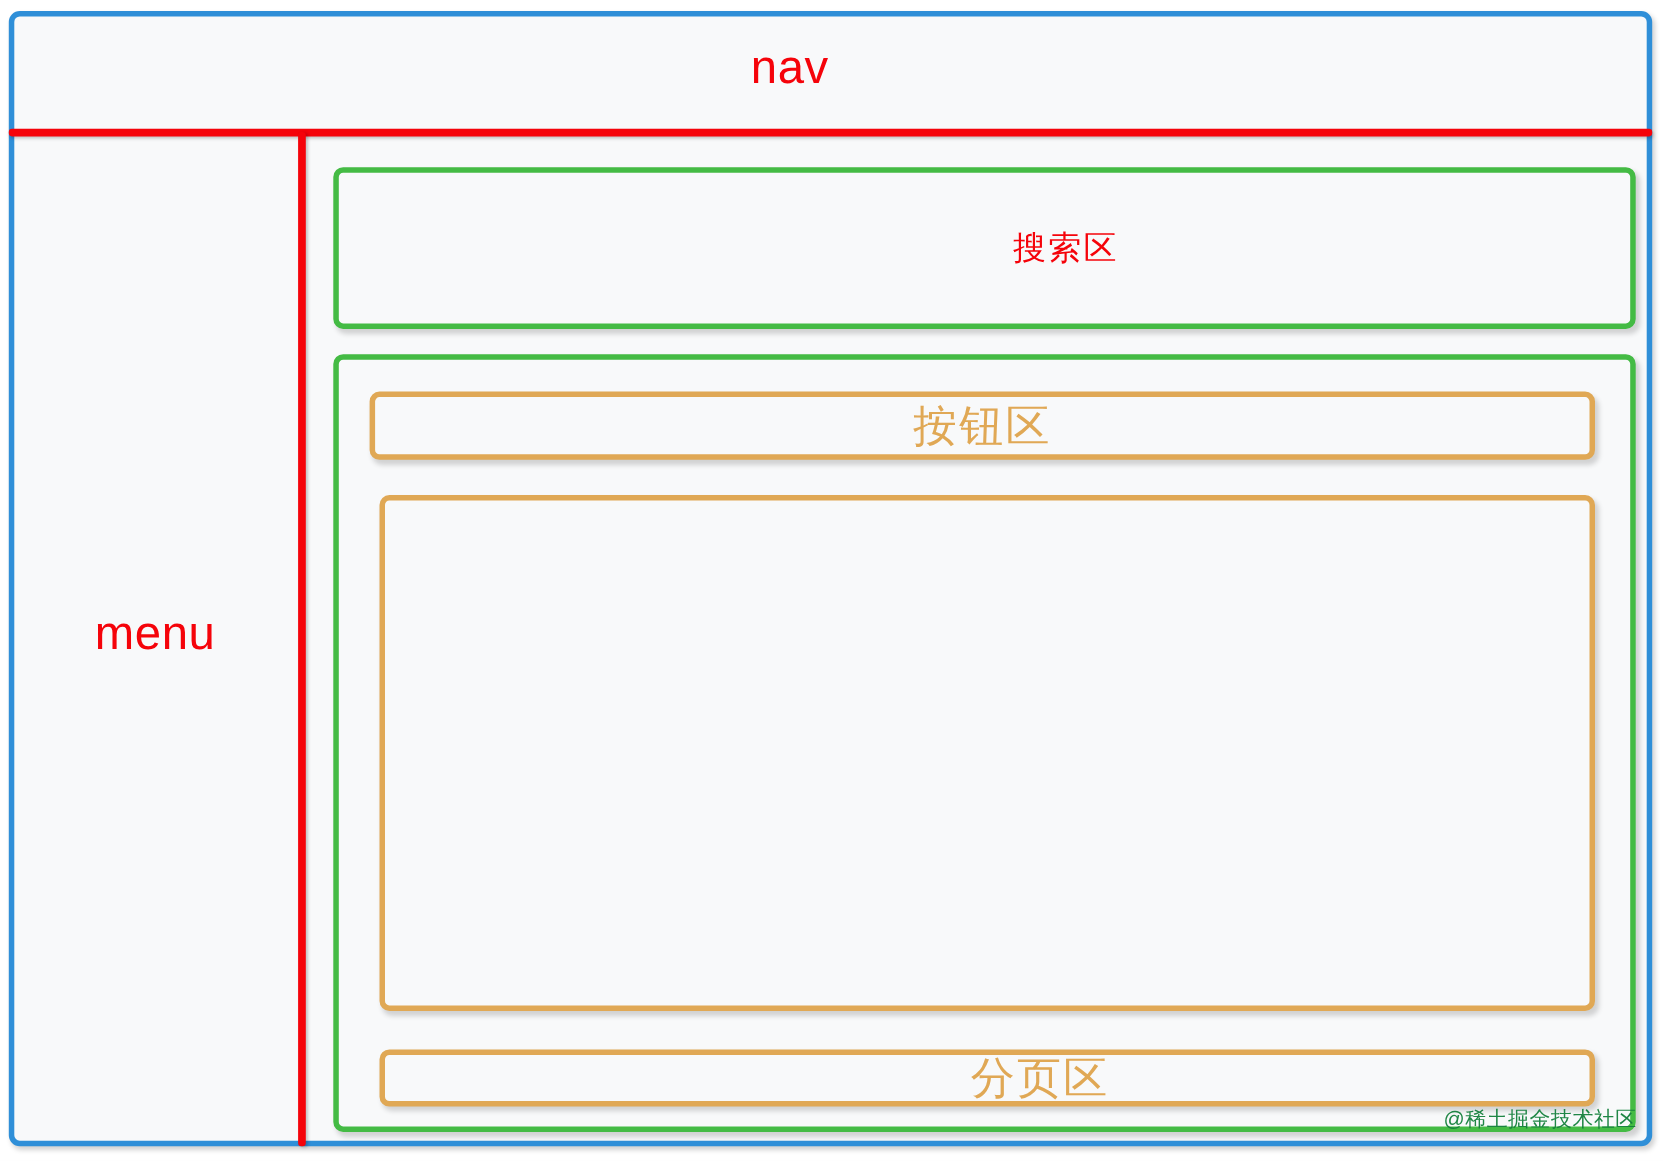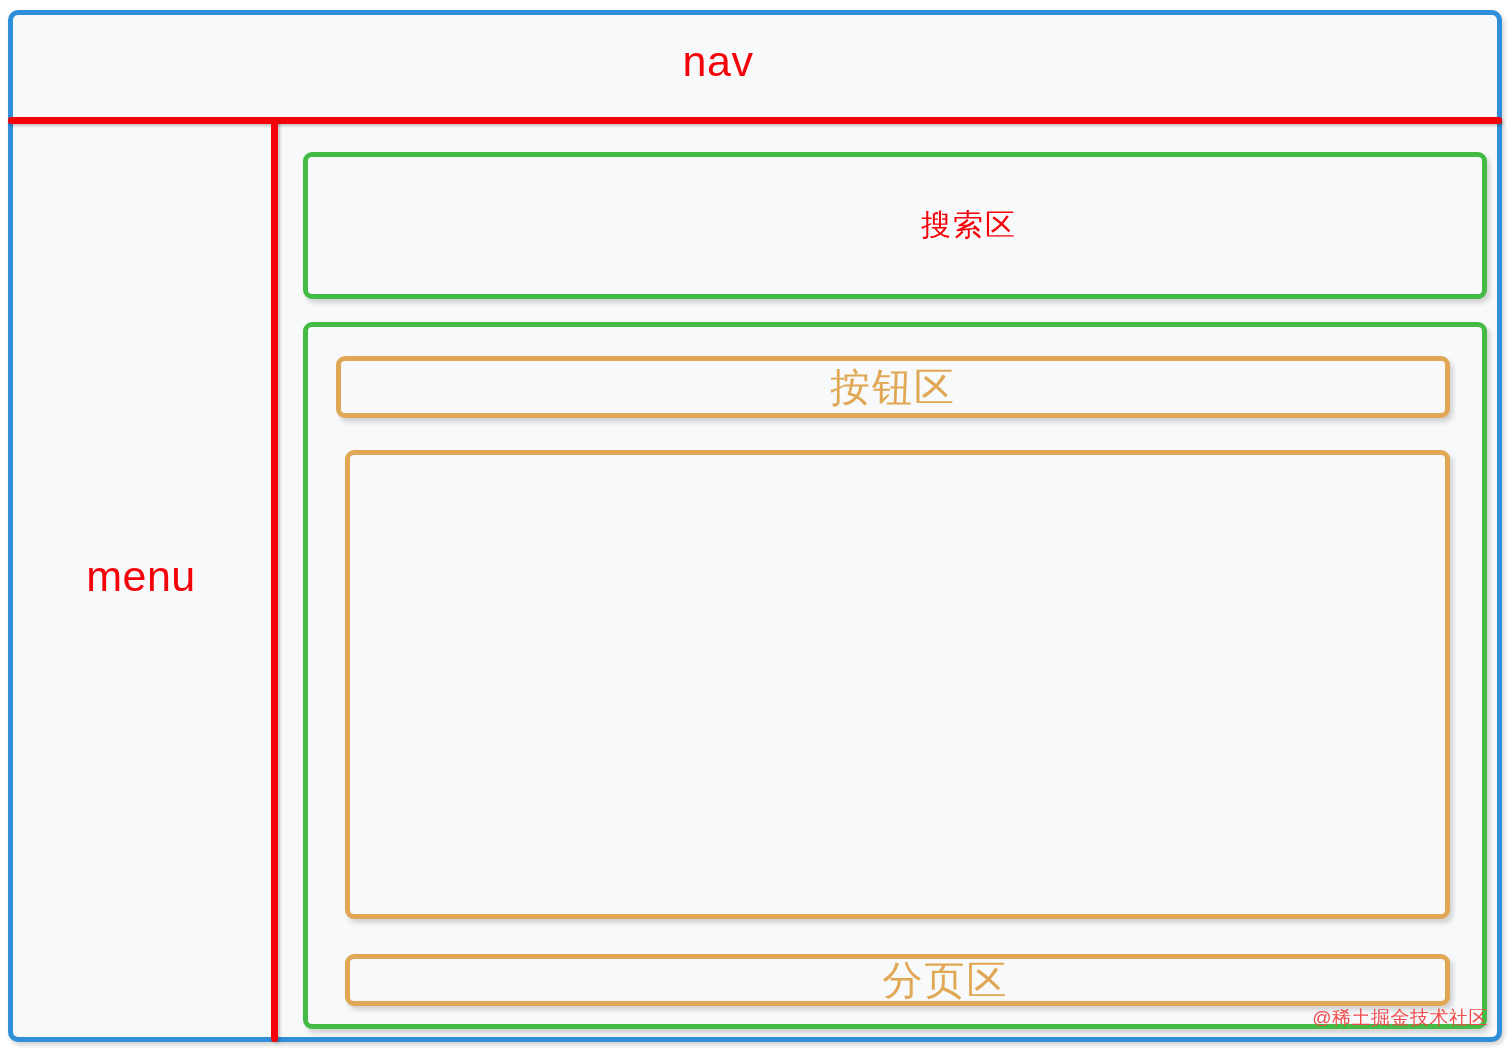--- a/index.html
+++ b/index.html
@@ -181,21 +181,21 @@
     height: 56px;
     font-size: 40px;
     margin-left: 48px;
   }
 
   
   .watermark {
     position: absolute;
     right: 24px;
     bottom: 24px;
-    color: #ef4444;
+    color: #15803d;
     font-size: 19px;
     letter-spacing: 0.5px;
     pointer-events: none;
     opacity: 0.95;
   }
 </style>
 </head>
 <body>
 
 <div class="canvas">

